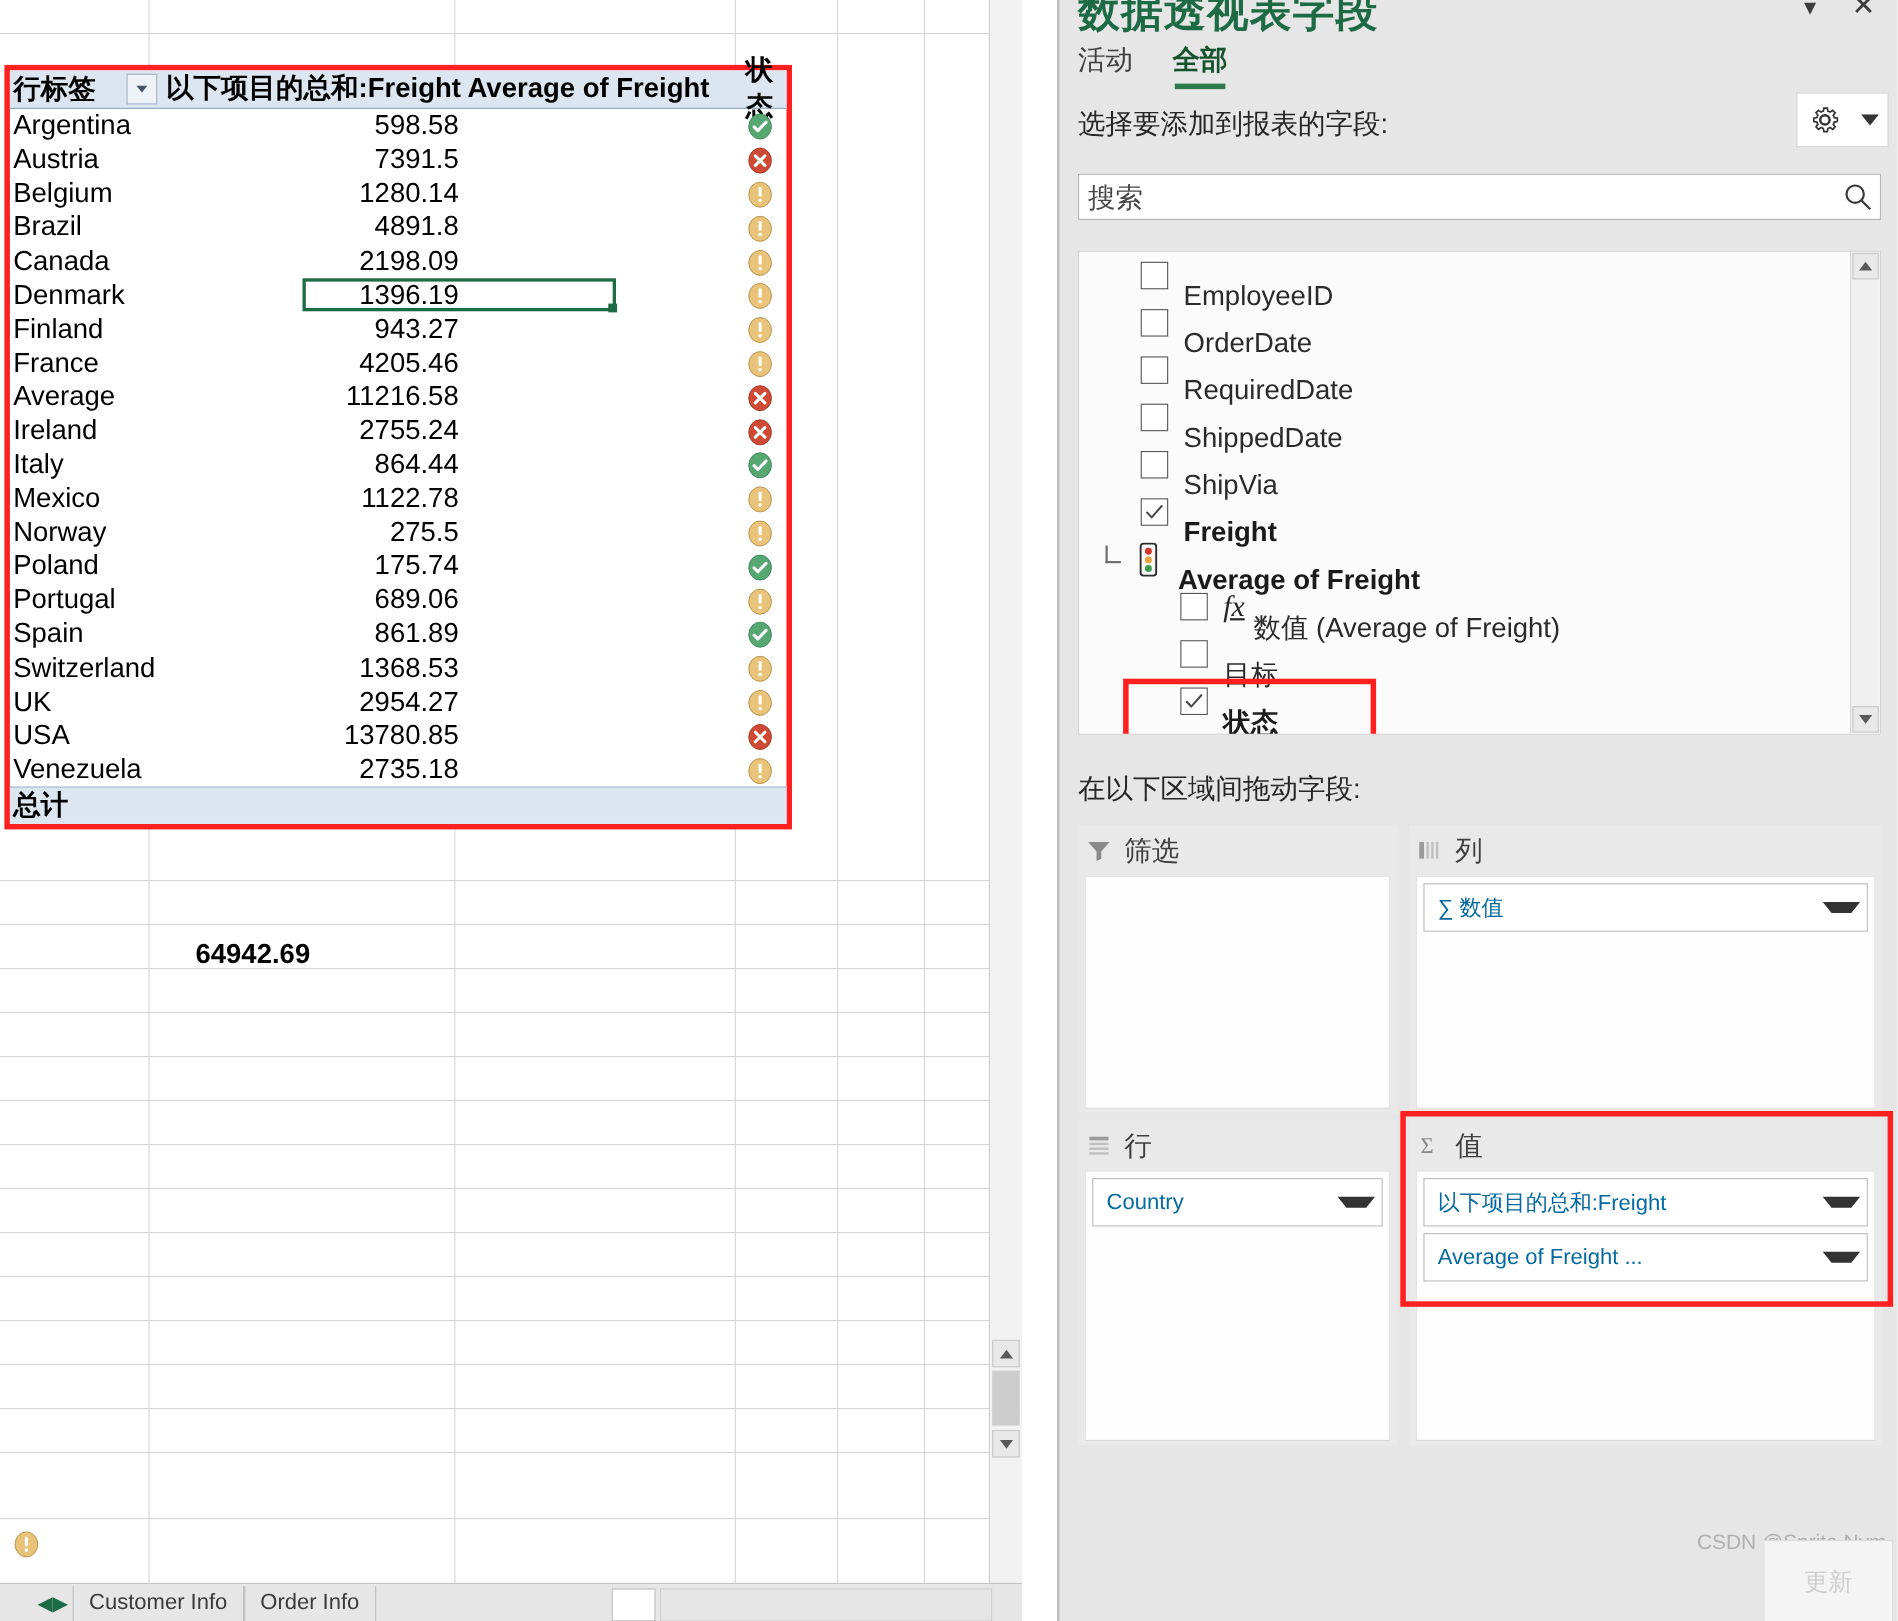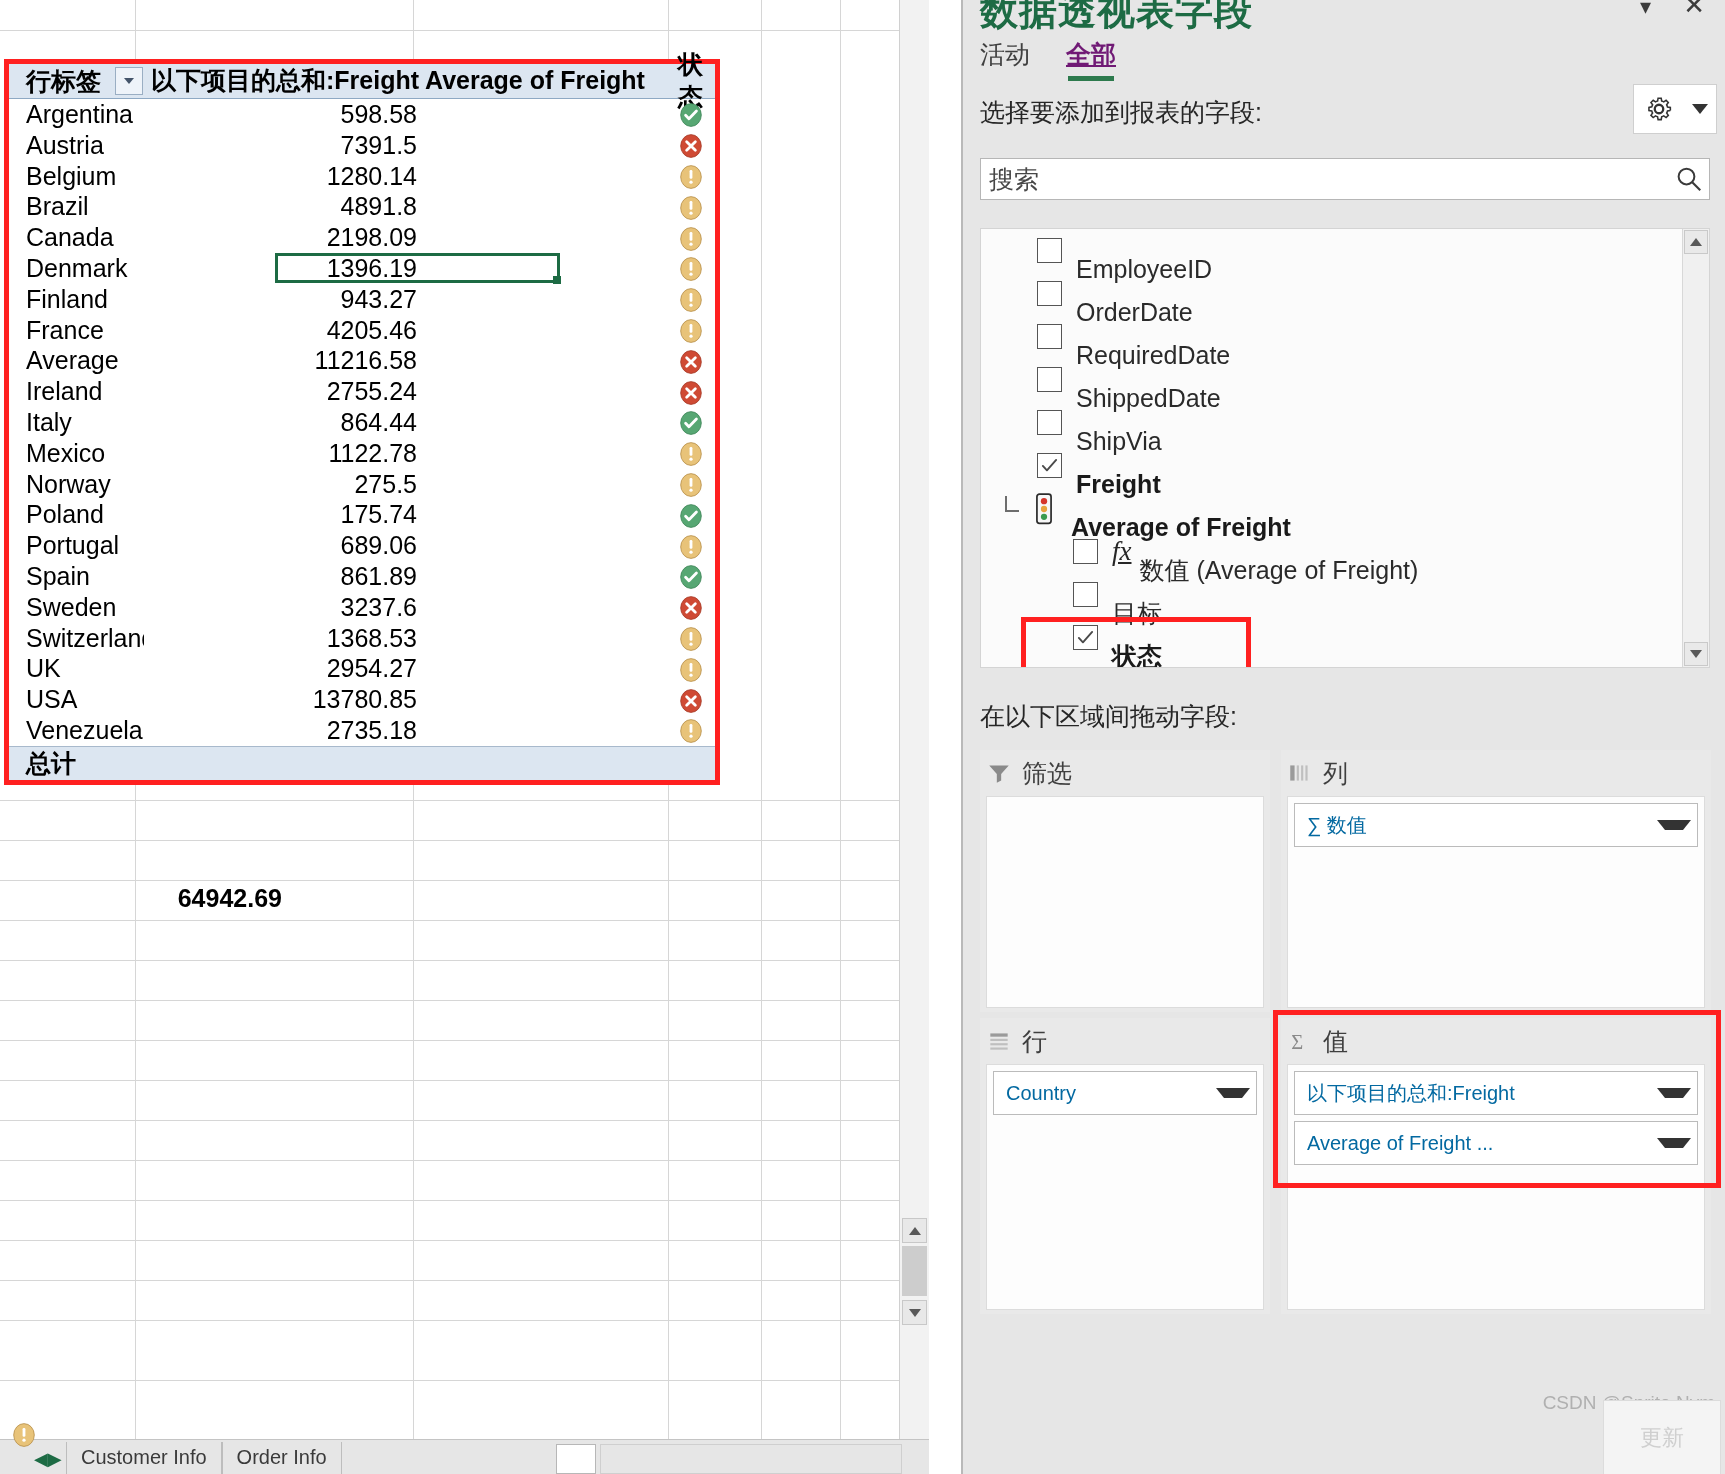--- a/index.html
+++ b/index.html
@@ -25,21 +25,21 @@
     border:5px solid #ff2020;
     box-sizing:border-box;
     background:#ffffff;
     z-index:6;
   }
   #pivot-inner{padding:0;}
   .prow{display:flex;align-items:stretch;height:30.8px;}
   .pcell-label{
     width:135px;flex:0 0 135px;
     font-size:25px;line-height:30px;
-    color:#000;padding-left:17px;box-sizing:border-box;
+    color:#000;padding-left:3px;box-sizing:border-box;
     white-space:nowrap;overflow:hidden;
   }
   .pcell-sum{
     width:277px;flex:0 0 277px;
     font-size:25px;line-height:30px;
     text-align:right;color:#000;padding-right:4px;box-sizing:border-box;
     position:relative;
   }
   .pcell-avg{
     width:255px;flex:0 0 255px;
@@ -138,21 +138,21 @@
   #pane-title{
     position:absolute;left:17px;top:-14px;font-size:38px;color:#1d6b44;
     font-weight:bold;letter-spacing:1px;white-space:nowrap;
   }
   .pane-ctl{position:absolute;color:#3c3c3c;font-size:22px;}
   #pane-dropdown{right:76px;top:-6px;}
   #pane-close{right:22px;top:-10px;font-size:26px;}
 
   .tabrow{position:absolute;left:17px;top:38px;display:flex;gap:36px;}
   .ptab{font-size:25px;color:#404040;padding-bottom:6px;position:relative;}
-  .ptab.active{font-weight:bold;color:#701a75;text-decoration:underline;}
+  .ptab.active{font-weight:bold;color:#14532d;}
   .ptab.active::after{
     content:"";position:absolute;left:2px;right:2px;bottom:-4px;height:5px;background:#2d7a4d;
   }
 
   #choose-label{position:absolute;left:17px;top:96px;font-size:25px;color:#262626;white-space:nowrap;}
   #gear-box{
     position:absolute;right:10px;top:84px;width:82px;height:48px;background:#fff;
     border:1px solid #cfcfcf;display:flex;align-items:center;justify-content:space-around;
   }
   #gear-box .gear{width:34px;height:34px;}
@@ -496,33 +496,20 @@
           <div class="pcell-status">
             <span class="icn">
               <svg width="26" height="26" viewBox="0 0 24 24">
                 <ellipse cx="12" cy="12" rx="9.5" ry="10.5" fill="#57a773" stroke="#3f8758" stroke-width="0.8"></ellipse>
                 <path d="M7 12.3l3.1 3.2L17 8.4" stroke="#ffffff" stroke-width="2.6" fill="none" stroke-linecap="round" stroke-linejoin="round"></path>
               </svg>
             </span>
           </div>
         </div>
         <div class="prow">
-          <div class="pcell-label">Sweden</div>
-          <div class="pcell-sum">3237.6</div>
-          <div class="pcell-avg"></div>
-          <div class="pcell-status">
-            <span class="icn">
-              <svg width="26" height="26" viewBox="0 0 24 24">
-                <ellipse cx="12" cy="12" rx="9.5" ry="10.5" fill="#cf4a34" stroke="#a83a26" stroke-width="0.8"></ellipse>
-                <path d="M8 8l8 8M16 8l-8 8" stroke="#ffffff" stroke-width="2.6" fill="none" stroke-linecap="round"></path>
-              </svg>
-            </span>
-          </div>
-        </div>
-        <div class="prow">
           <div class="pcell-label">Switzerland</div>
           <div class="pcell-sum">1368.53</div>
           <div class="pcell-avg"></div>
           <div class="pcell-status">
             <span class="icn">
               <svg width="26" height="26" viewBox="0 0 24 24">
                 <ellipse cx="12" cy="12" rx="9.5" ry="10.5" fill="#e8c379" stroke="#b9914a" stroke-width="0.8"></ellipse>
                 <rect x="10.7" y="5.6" width="2.6" height="8" rx="1.1" fill="#ffffff"></rect>
                 <circle cx="12" cy="16.8" r="1.5" fill="#ffffff"></circle>
               </svg>

